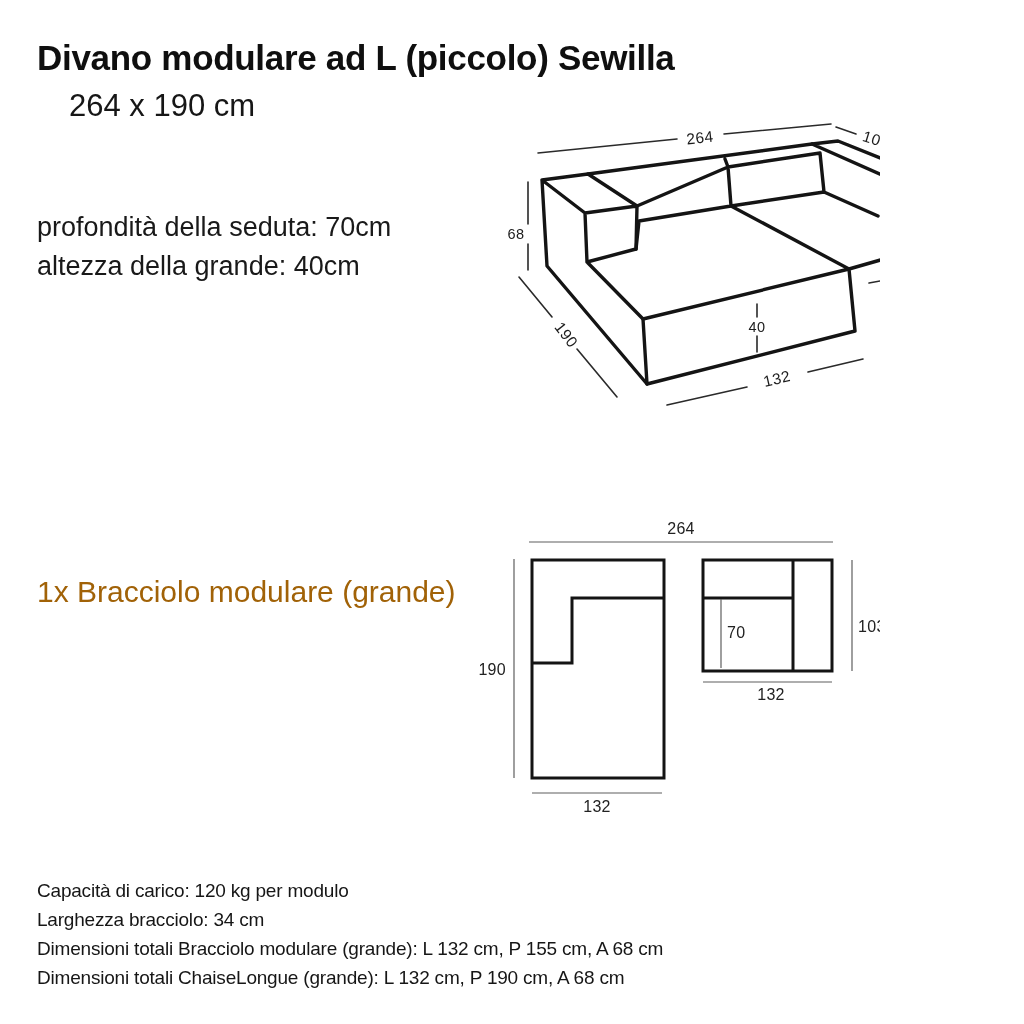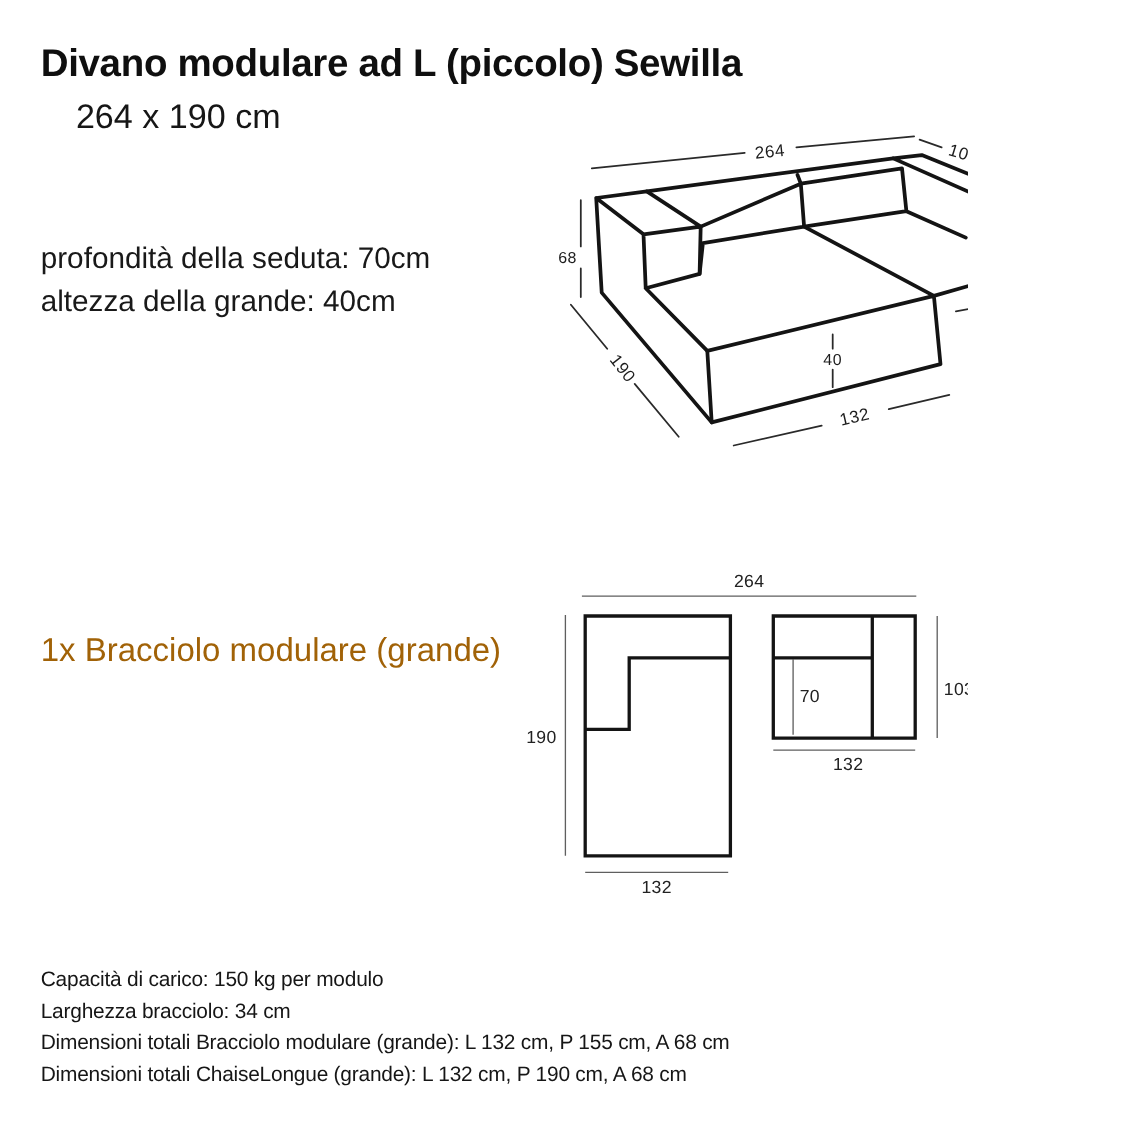--- a/index.html
+++ b/index.html
@@ -1,21 +1,21 @@
 <!DOCTYPE html>
 <html><head>
 <meta charset="utf-8">
 <style>
   html,body{margin:0;padding:0;background:#ffffff;}
   .page{position:relative;width:880px;height:1024px;background:#ffffff;overflow:hidden;
         font-family:"Liberation Sans","DejaVu Sans",sans-serif;color:#141414;}
   .abs{position:absolute;}
   .title{left:37px;top:38px;font-size:35px;font-weight:700;letter-spacing:-0.3px;color:#0f0f0f;}
   .size-sub{left:37px;top:88px;font-size:31px;font-weight:400;color:#161616;margin-left:32px;}
-  .seat-info{left:37px;top:216px;font-size:27px;line-height:39px;color:#191919;}
+  .seat-info{left:37px;top:208px;font-size:27px;line-height:39px;color:#191919;}
   .pkg-heading{left:37px;top:526px;font-size:25px;font-weight:700;color:#0f0f0f;}
   .pkg-items{left:37px;top:573px;font-size:30px;line-height:38px;color:#a16207;}
   .specs{left:37px;top:876px;font-size:19px;line-height:29px;letter-spacing:-0.2px;color:#161616;}
   svg text{font-family:"Liberation Sans","DejaVu Sans",sans-serif;}
   .dimtxt{font-size:15.5px;fill:#1c1c1c;letter-spacing:0.5px;}
   .dimtxt-sm{font-size:14.5px;fill:#1c1c1c;letter-spacing:0.5px;}
   .plantxt{font-size:16px;fill:#222222;letter-spacing:0.3px;}
   .sofa-line{fill:none;stroke:#141414;stroke-width:3.4;stroke-linecap:round;stroke-linejoin:round;}
   .dim-line{fill:none;stroke:#2a2a2a;stroke-width:1.6;stroke-linecap:round;}
   .plan-shape{fill:none;stroke:#141414;stroke-width:3;stroke-linejoin:miter;}
@@ -32,21 +32,21 @@
   <div class="abs seat-info">
     <div>profondità della seduta: 70cm</div>
     <div>altezza della grande: 40cm</div>
   </div>
 
   <div class="abs pkg-items">
     <div>1x Bracciolo modulare (grande)</div>
   </div>
 
   <div class="abs specs">
-    <div>Capacità di carico: 150 kg per modulo</div>
+    <div>Capacità di carico: 120 kg per modulo</div>
     <div>Larghezza bracciolo: 34 cm</div>
     <div>Dimensioni totali Bracciolo modulare (grande): L 132 cm, P 155 cm, A 68 cm</div>
     <div>Dimensioni totali ChaiseLongue (grande): L 132 cm, P 190 cm, A 68 cm</div>
   </div>
 
   <svg class="abs" style="left:0;top:0;" width="1024" height="1024" viewBox="0 0 1024 1024">
 
     <g>
 
       <path class="sofa-line" d="

